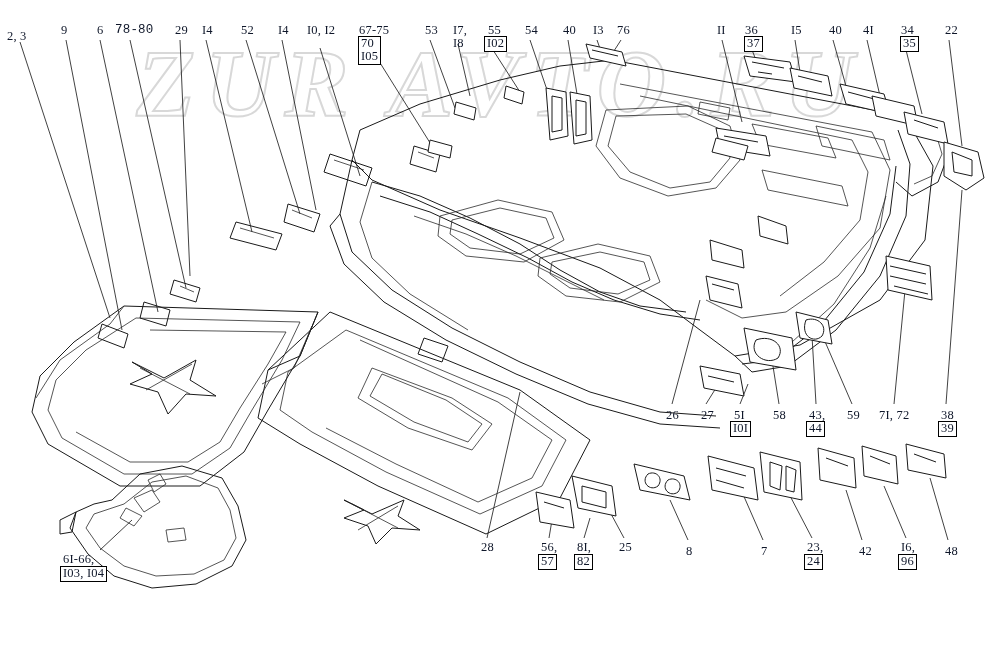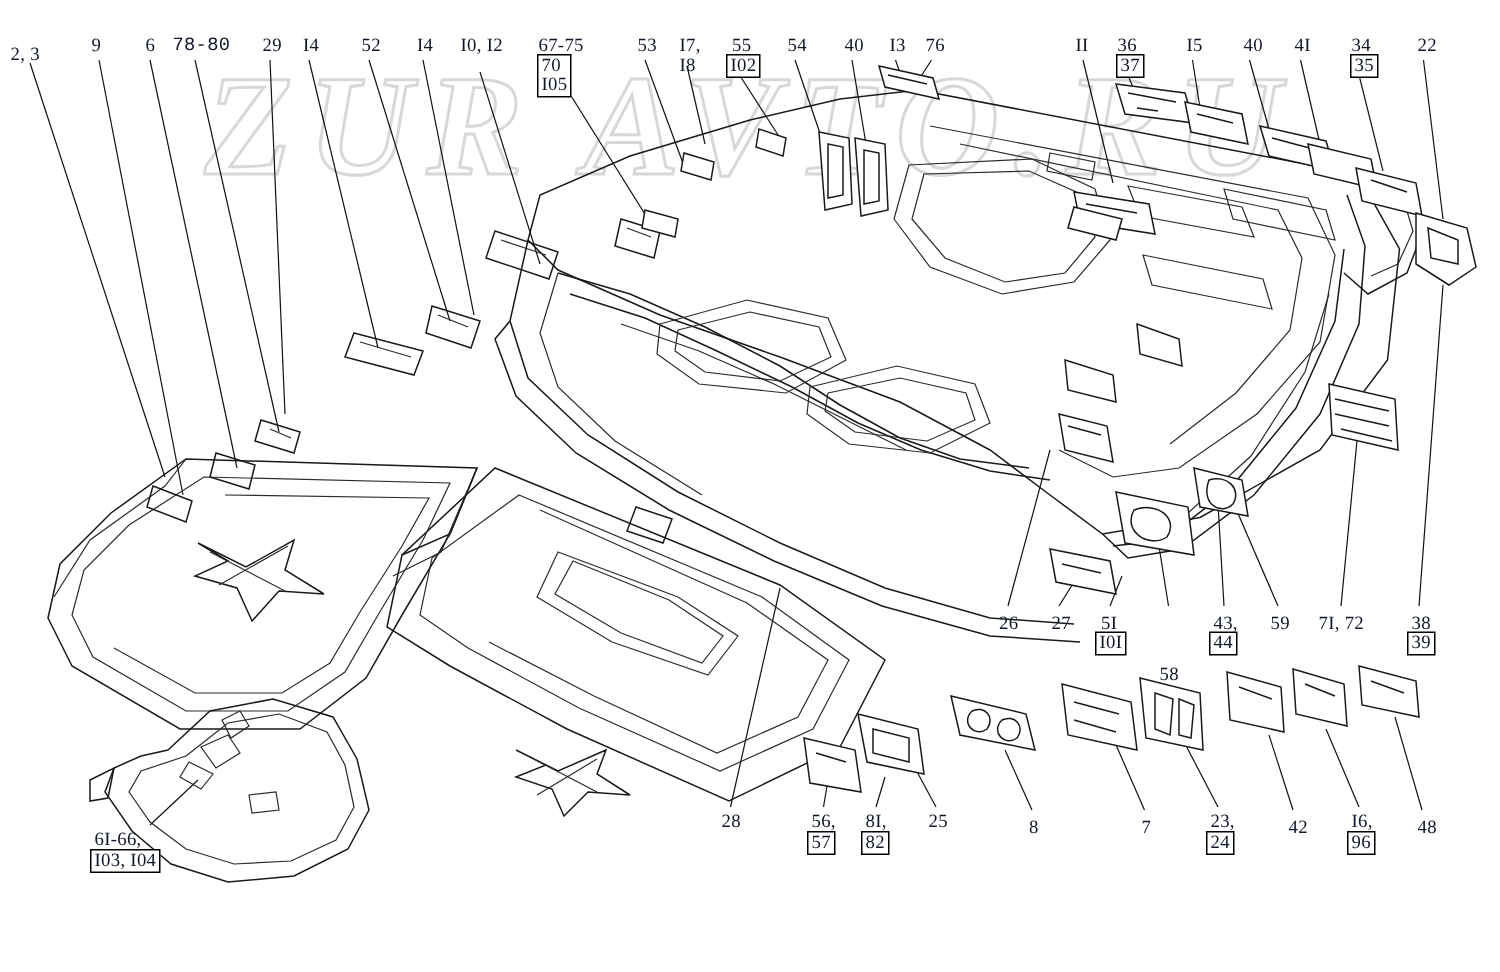--- a/index.html
+++ b/index.html
@@ -360,21 +360,21 @@
   <div class="lbl plain" style="left:828px;top:24px;">40</div>
   <div class="lbl plain" style="left:862px;top:24px;">4I</div>
   <div class="lbl plain" style="left:900px;top:24px;">34</div>
   <div class="lbl box" style="left:900px;top:36px;">35</div>
   <div class="lbl plain" style="left:944px;top:24px;">22</div>
 
   <div class="lbl plain" style="left:665px;top:409px;">26</div>
   <div class="lbl plain" style="left:700px;top:409px;">27</div>
   <div class="lbl plain" style="left:733px;top:409px;text-align:center;">5I</div>
   <div class="lbl box" style="left:730px;top:421px;">I0I</div>
-  <div class="lbl plain" style="left:772px;top:409px;margin-top:34px;">58</div>
+  <div class="lbl plain" style="left:772px;top:409px;">58</div>
   <div class="lbl plain" style="left:808px;top:409px;">43,</div>
   <div class="lbl box" style="left:806px;top:421px;">44</div>
   <div class="lbl plain" style="left:846px;top:409px;">59</div>
   <div class="lbl plain" style="left:878px;top:409px;">7I, 72</div>
   <div class="lbl plain" style="left:940px;top:409px;">38</div>
   <div class="lbl box" style="left:938px;top:421px;">39</div>
 
   <div class="lbl plain" style="left:62px; top:553px;">6I-66,</div>
   <div class="lbl box" style="left:60px; top:566px;">I03, I04</div>
   <div class="lbl plain" style="left:480px;top:541px;">28</div>

